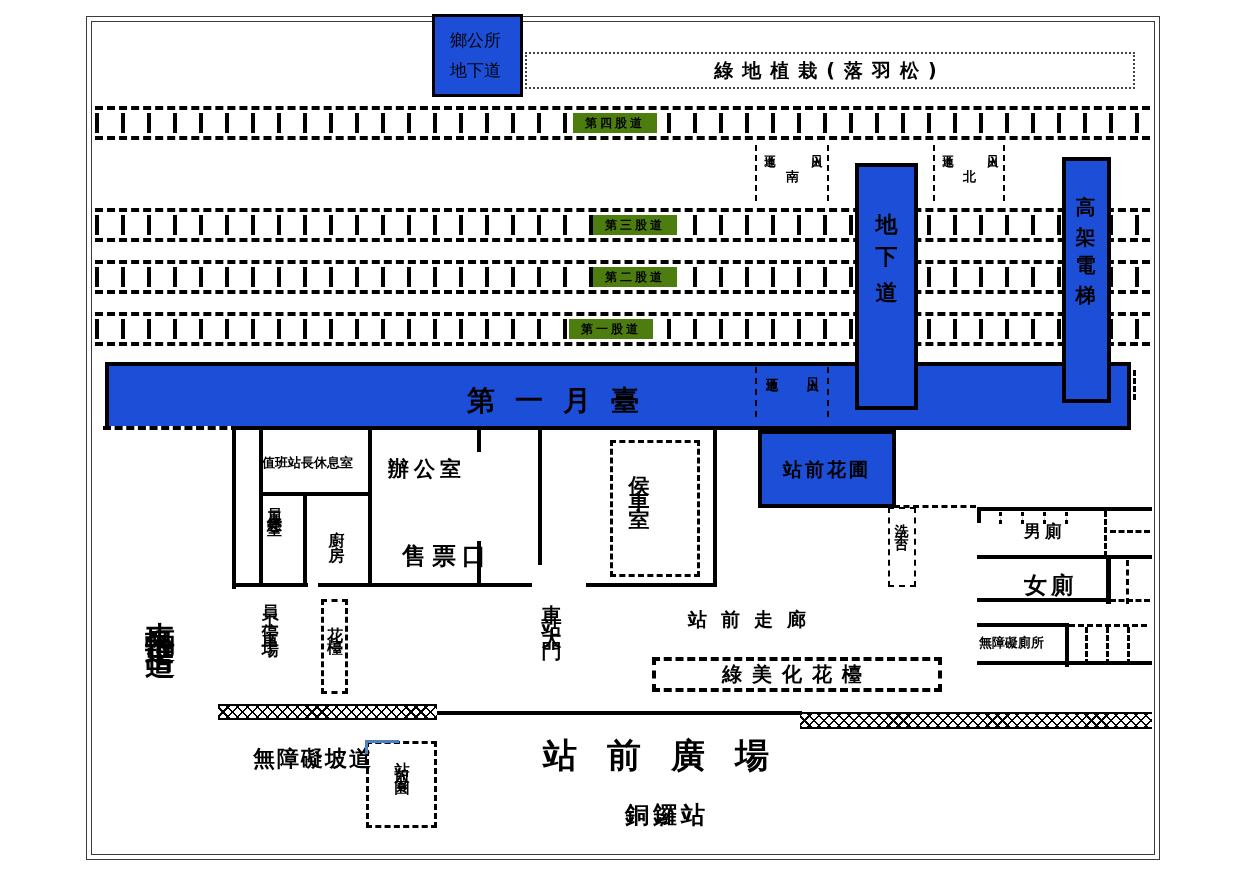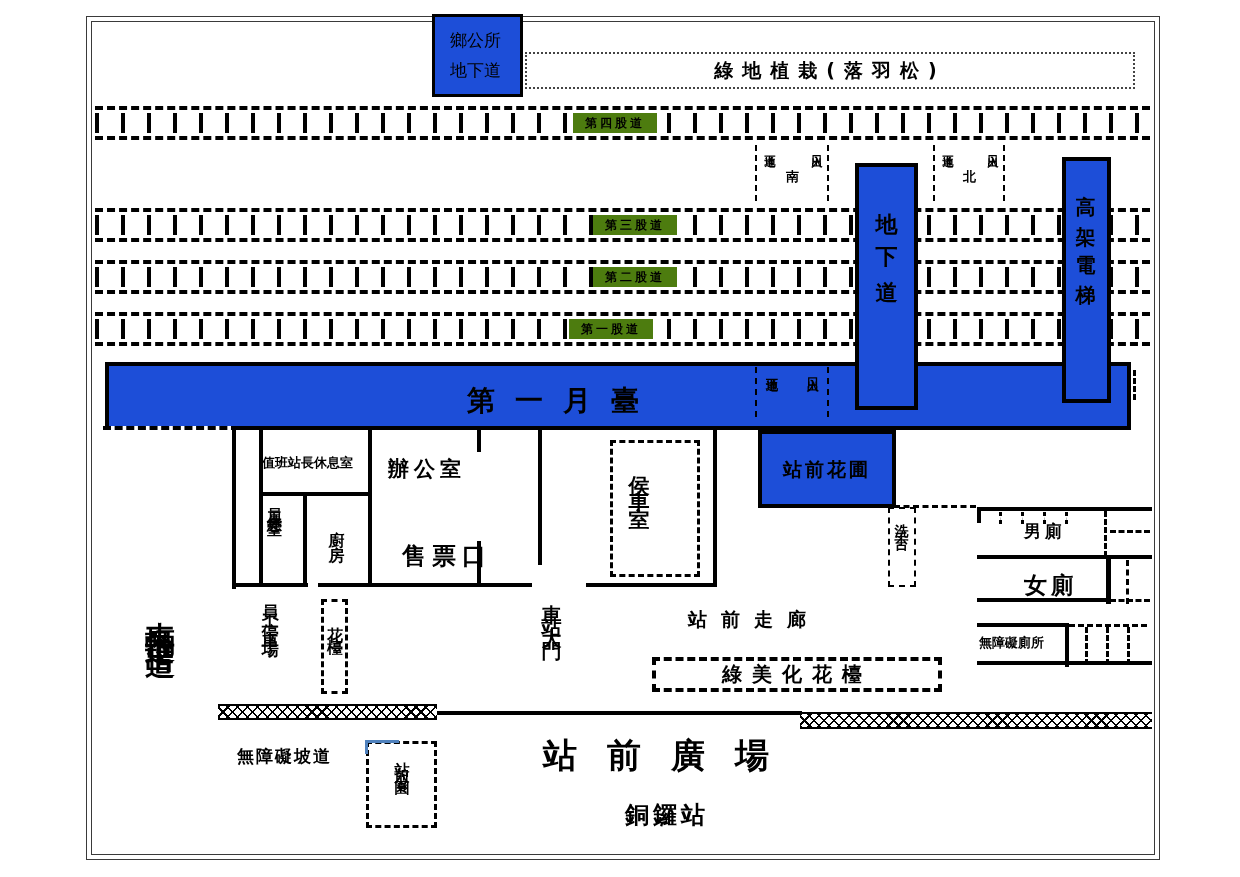--- a/index.html
+++ b/index.html
@@ -153,21 +153,21 @@
   <span class="lbl vt bold" style="left:541px;top:589px;font-size:20px;letter-spacing:12px;">車站大門</span>
   <span class="lbl bold" style="left:688px;top:609px;font-size:19px;letter-spacing:14px;">站前走廊</span>
   <div class="dbox" style="left:652px;top:657px;width:290px;height:35px;border-width:4px;text-align:center;">
     <span class="lbl bold" style="position:static;font-size:20px;letter-spacing:10px;line-height:27px;">綠美化花檯</span>
   </div>
 
   <div class="hatch" style="left:218px;top:704px;width:219px;height:16px;"></div>
   <div class="wall" style="left:437px;top:711px;width:365px;height:4px;"></div>
   <div class="hatch" style="left:800px;top:712px;width:352px;height:17px;"></div>
 
-  <span class="lbl bold" style="left:237px;top:747px;font-size:17px;letter-spacing:2px;">無障礙坡道</span>
+  <span class="lbl bold" style="left:253px;top:747px;font-size:22px;letter-spacing:2px;">無障礙坡道</span>
 
   <div class="dbox flexc" style="left:366px;top:741px;width:71px;height:87px;padding-top:6px;">
     <span class="vt bold" style="font-size:15px;letter-spacing:6px;">站前公園</span>
   </div>
   <div class="abs" style="left:365px;top:740px;width:34px;height:3px;background:#4f81bd;"></div>
   <div class="abs" style="left:365px;top:740px;width:3px;height:14px;background:#4f81bd;"></div>
 
   <span class="lbl bold" style="left:543px;top:737px;font-size:34px;letter-spacing:30px;">站前廣場</span>
   <span class="lbl bold" style="left:625px;top:802px;font-size:24px;letter-spacing:4px;">銅鑼站</span>
   <span class="lbl vt bold" style="left:144px;top:597px;font-size:30px;letter-spacing:7px;">車輛進出道</span>

